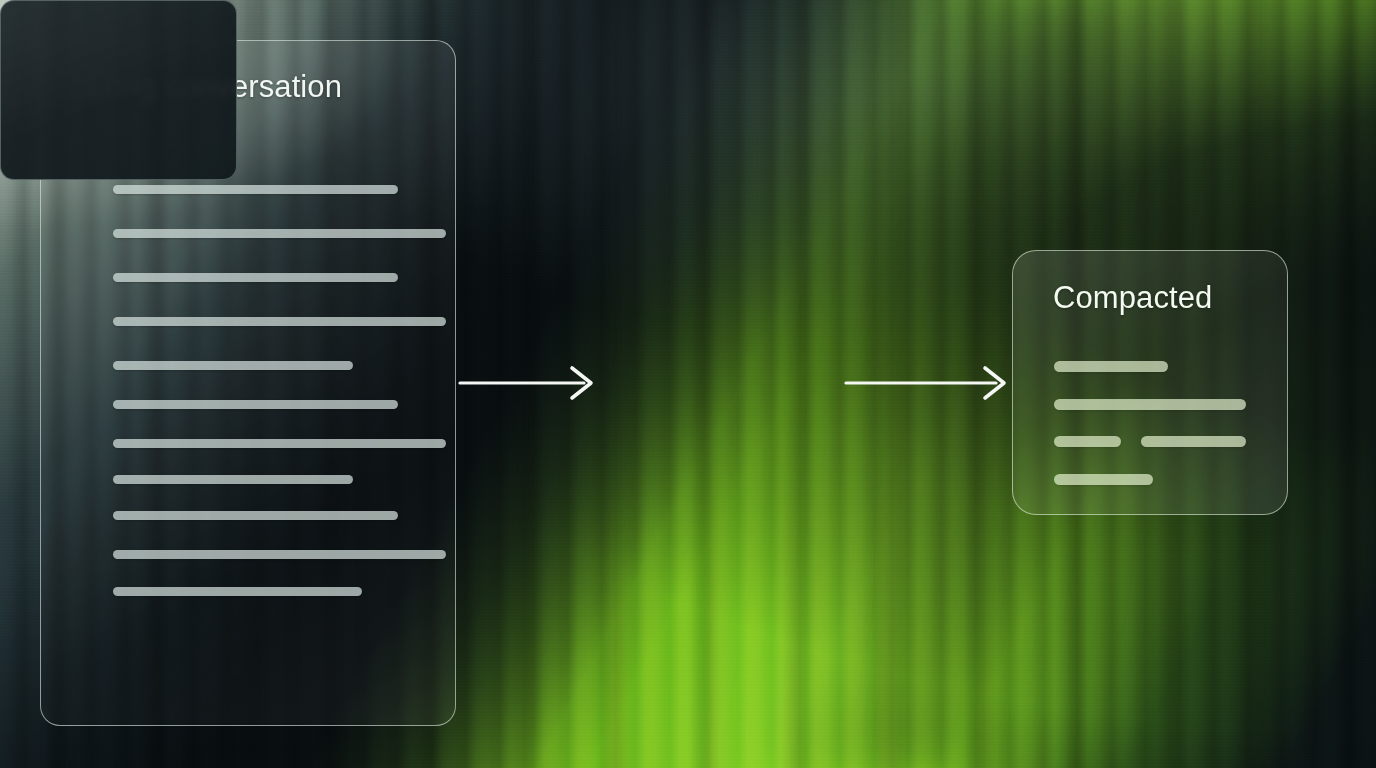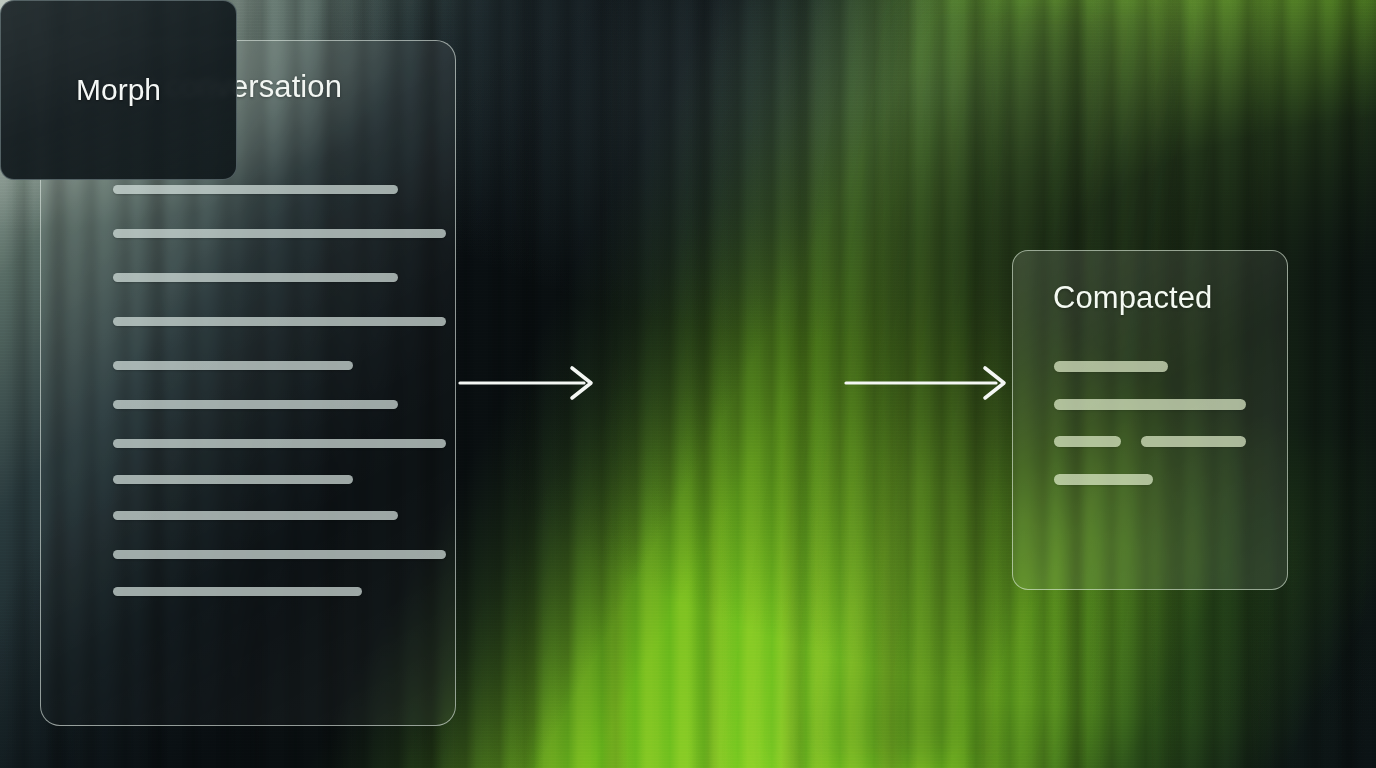--- a/index.html
+++ b/index.html
@@ -218,22 +218,22 @@
     font-weight: 400;
     text-shadow: 0 1px 3px rgba(0,0,0,0.5);
   }
   #morph-label span { display: block; }
 
   
   #card-compacted {
     left: 1012px;
     top: 250px;
     width: 276px;
-    height: 340px;
-    border-radius: 16px;
+    height: 265px;
+    border-radius: 24px;
     border: 1.5px solid rgba(224,238,220,0.60);
     background: linear-gradient(150deg,
       rgba(255,255,255,0.12) 0%,
       rgba(255,255,255,0.06) 45%,
       rgba(255,255,255,0.10) 100%);
   }
 
   #title-compacted {
     left: 40px;
     top: 29px;
@@ -299,21 +299,20 @@
 
   <div class="arrow" id="arrow-1" style="left: 460px; top: 366px;">
     <svg width="140" height="34" viewBox="0 0 140 34" fill="none">
       <path d="M0 17 H124" stroke="#F4F7F4" stroke-width="3.2" stroke-linecap="round"></path>
       <path d="M112 2 L131 17 L112 32" stroke="#F4F7F4" stroke-width="3.6" stroke-linecap="round" stroke-linejoin="round" fill="none"></path>
     </svg>
   </div>
 
   <div id="card-morph">
     <div id="morph-label">
-      <span>Morph</span>
     </div>
   </div>
 
   <div class="arrow" id="arrow-2" style="left: 846px; top: 366px;">
     <svg width="170" height="34" viewBox="0 0 170 34" fill="none">
       <path d="M0 17 H150" stroke="#F4F7F4" stroke-width="3.2" stroke-linecap="round"></path>
       <path d="M139 2 L158 17 L139 32" stroke="#F4F7F4" stroke-width="3.6" stroke-linecap="round" stroke-linejoin="round" fill="none"></path>
     </svg>
   </div>
 

